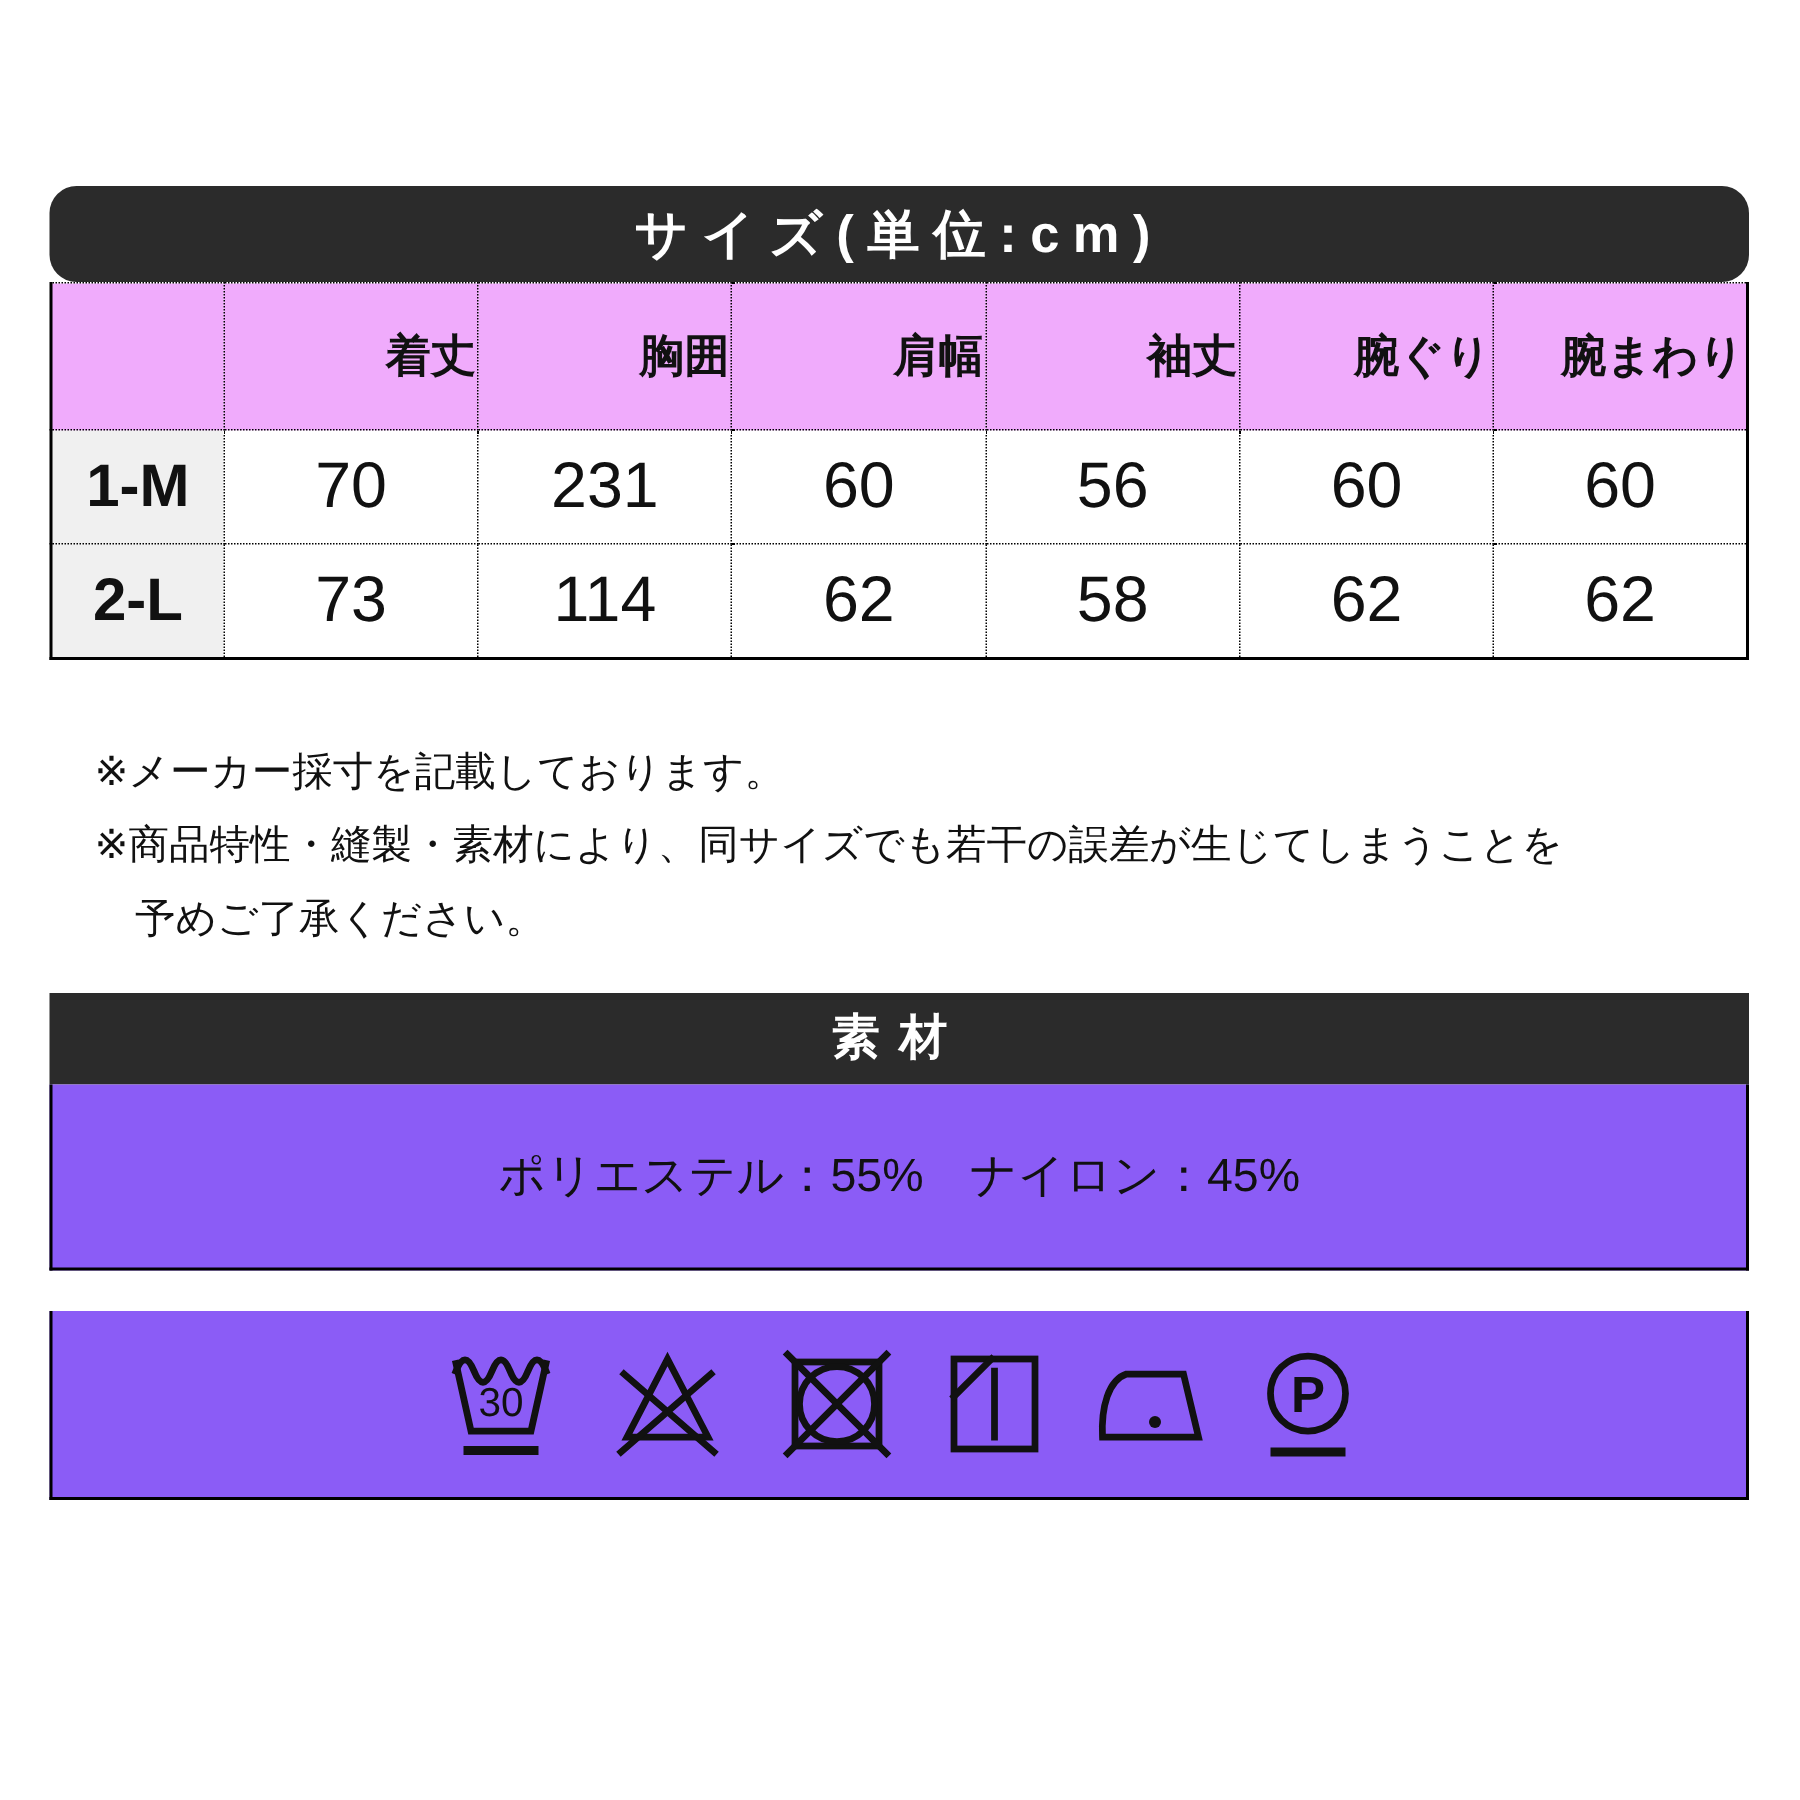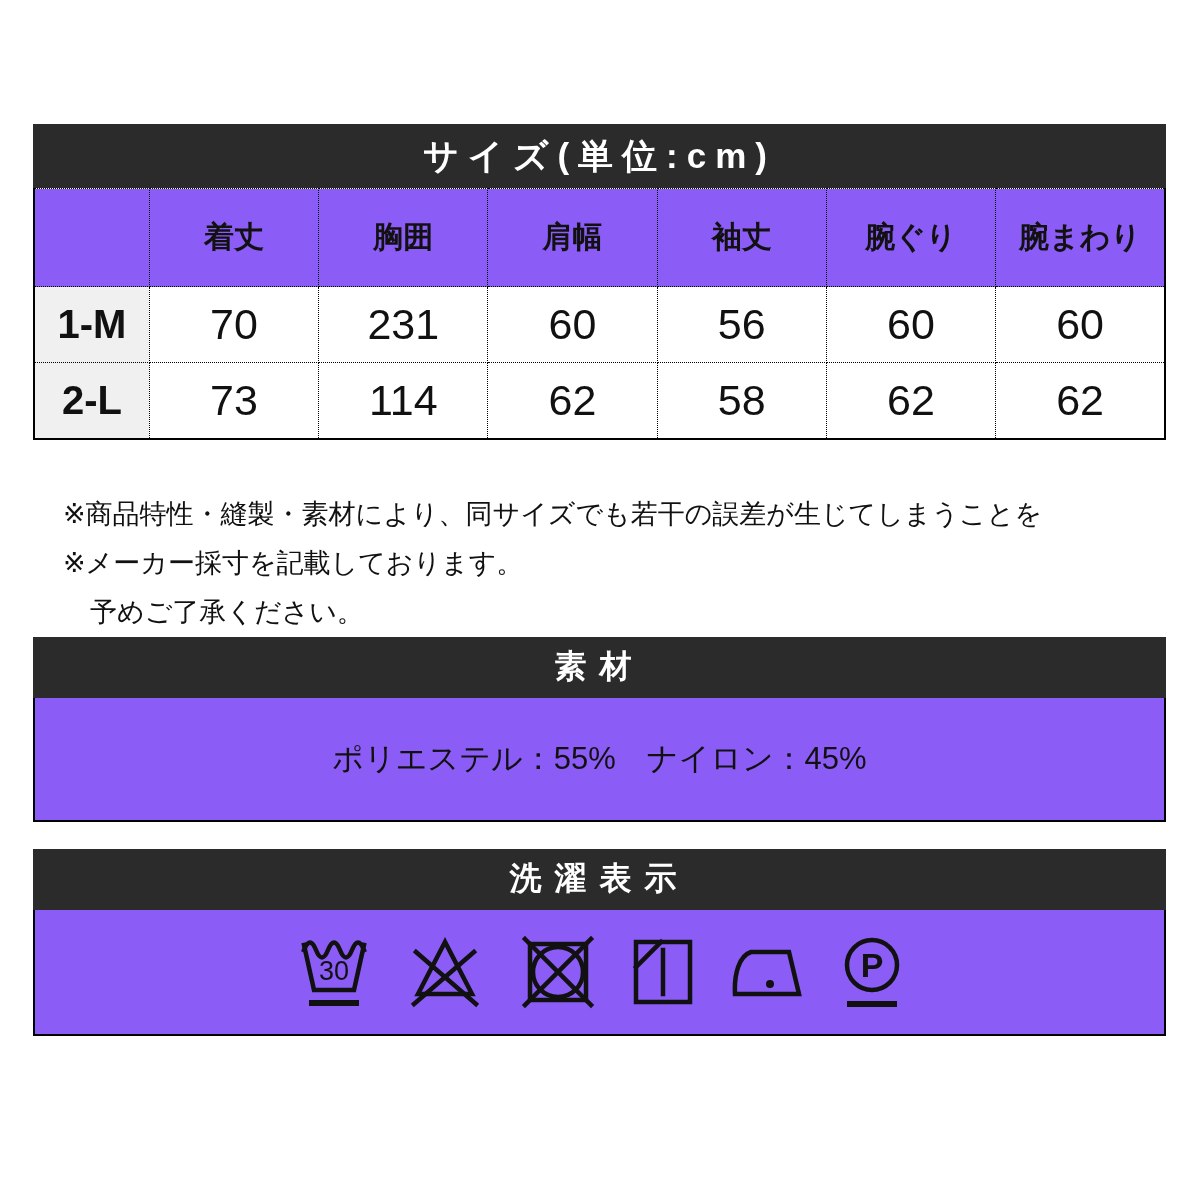--- a/index.html
+++ b/index.html
@@ -8,44 +8,44 @@
     font-family:"Liberation Sans","DejaVu Sans",sans-serif;
     color:#111;
   }
   .content { width:1133px; margin-left:33px; padding-top:124px; }
 
   
   .bar {
     background:#2b2b2b; color:#ffffff; font-weight:bold;
     display:flex; align-items:center; justify-content:center;
   }
-  .size-bar { height:64px; font-size:35px; letter-spacing:9px; }
+  .size-bar { height:64px; font-size:35px; letter-spacing:9px;border-radius:18px; }
   .sub-bar  { height:61px; font-size:32px; letter-spacing:13px; }
 
   
   table.size-table {
     width:100%; border-collapse:collapse; table-layout:fixed;
     border:2px solid #000; border-top:none;
   }
   .size-table th, .size-table td {
     border:1px dotted #000; text-align:center; vertical-align:middle;
   }
-  .size-table thead th { height:95px; background:#8b5cf6; font-size:30px; font-weight:bold; }
+  .size-table thead th { height:95px; background:#f0abfc; font-size:30px; font-weight:bold;text-align:right; }
   .size-table tbody tr { height:76px; }
   .size-table tbody th { background:#f0f0f0; font-size:40px; font-weight:bold; }
   .size-table tbody td { background:#ffffff; font-size:43px; font-weight:normal; }
   col.c-label { width:10.2%; }
   col.c-data  { width:14.96%; }
 
   
   .notes { margin:50px 0 0 30px; font-size:27px; line-height:49px; white-space:nowrap; }
   .note-indent { padding-left:27px; }
 
   
-  .material-section { }
+  .material-section { margin-top:25px; }
   .care-section { margin-top:27px; }
   .box { border:2px solid #000; border-top:none; background:#8b5cf6; }
   .material-box { height:122px; display:flex; align-items:center; justify-content:center; font-size:31px; }
   .care-box { height:124px; display:flex; align-items:center; justify-content:center; gap:34px; }
 
   
   .care-symbol path, .care-symbol rect, .care-symbol circle {
     fill:none; stroke:#111; stroke-width:4.5; stroke-linecap:square;
   }
   .care-symbol .thick { stroke-width:6; }
@@ -97,32 +97,31 @@
           <td>62</td>
           <td>58</td>
           <td>62</td>
           <td>62</td>
         </tr>
       </tbody>
     </table>
   </section>
 
   <div class="notes">
+    <div>※メーカー採寸を記載しております。</div>
     <div>※商品特性・縫製・素材により、同サイズでも若干の誤差が生じてしまうことを</div>
-    <div>※メーカー採寸を記載しております。</div>
     <div class="note-indent">予めご了承ください。</div>
   </div>
 
   <section class="material-section">
     <div class="bar sub-bar">素材</div>
     <div class="box material-box">ポリエステル：55%　ナイロン：45%</div>
   </section>
 
   <section class="care-section">
-    <div class="bar sub-bar">洗濯表示</div>
     <div class="box care-box">
 
       <svg class="care-symbol" width="74" height="78" viewBox="0 0 74 78">
         <path d="M7,12 L17,57 L57,57 L67,12"></path>
         <path d="M7,17 c4,-10 8,-10 12,0 c4,10 8,10 12,0 c4,-10 8,-10 12,0 c4,10 8,10 12,0 c4,-10 8,-10 12,0"></path>
         <text x="37" y="47" font-size="27">30</text>
         <path class="thick" d="M15,70 L59,70"></path>
       </svg>
 
       <svg class="care-symbol" width="80" height="78" viewBox="0 0 80 78">

